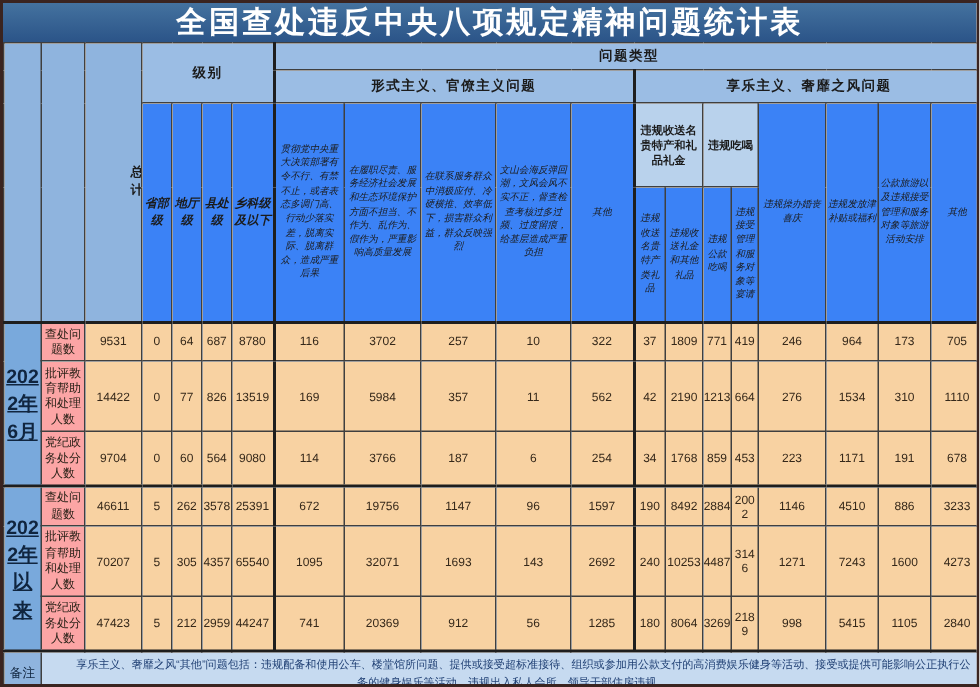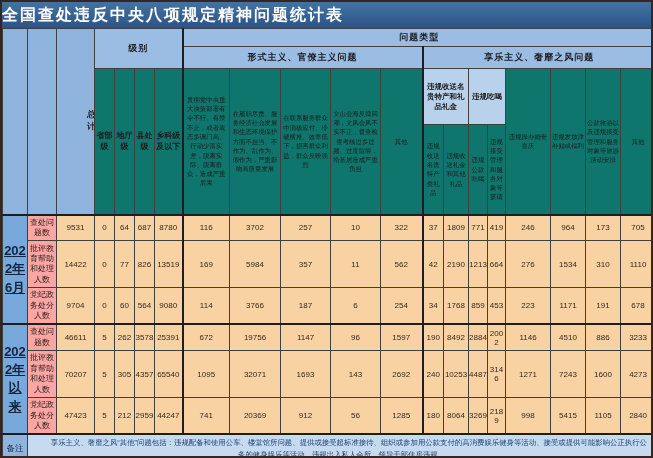--- a/index.html
+++ b/index.html
@@ -7,40 +7,40 @@
   .poster {
     width:653px; height:458px;
     border:2px solid #3a2420;
     background:#fff;
     overflow:hidden;
   }
   .title-bar {
     height:26px;
     background:linear-gradient(#44729f 0%, #2b5488 100%);
     color:#ffffff;
-    font-size:16px; font-weight:bold;
-    line-height:26px;
+    font-size:20px; font-weight:bold;
+    text-align:center; line-height:26px;
     letter-spacing:2px;
   }
   table.stats {
     width:649px;
     border-collapse:collapse;
     table-layout:fixed;
   }
   table.stats th, table.stats td {
     border:1px solid #3f3f3f;
     overflow:hidden;
     vertical-align:middle;
     text-align:center;
     word-break:break-all;
   }
   
   th.hleft  { background:#8fb4de; color:#1b1b1b; font-size:8.5px; font-weight:bold;padding-left:30px; }
   th.hband  { background:#9bbde4; color:#1b1b1b; font-size:9px;  font-weight:bold; letter-spacing:1px; }
-  th.hleaf  { background:#0f766e; color:#1b1b1b; font-size:8px;  font-weight:bold; }
+  th.hleaf  { background:#3b82f6; color:#1b1b1b; font-size:8px;  font-weight:bold;font-style:italic; }
   th.hgroup { background:#b9d2ec; color:#1b1b1b; font-size:7.5px; font-weight:bold; padding:1px;margin-left:33px; }
   th.small  { font-size:6.4px; font-weight:normal; line-height:1.45; padding:1px; text-align:center; }
   
   td.period-cell { background:#79a9dc; color:#10253f; font-size:13px; font-weight:bold; line-height:1.4;text-decoration:underline; }
   td.row-label   { background:#fca5a5; color:#2a2218; font-size:8px; font-weight:normal; line-height:1.3; padding:2px; }
   td.num         { background:#f8d2a2; color:#35281a; font-size:8px; }
   .bl2 { border-left:2px solid #1e1e1e !important; }
   tr.period-start td { border-top:2px solid #1e1e1e; }
   .h-a { height:23px; } .h-b { height:47px; } .h-c { height:34px; }
   .hr1 { height:18px; } .hr2 { height:22px; } .hr3 { height:56px; } .hr4 { height:90px; }

